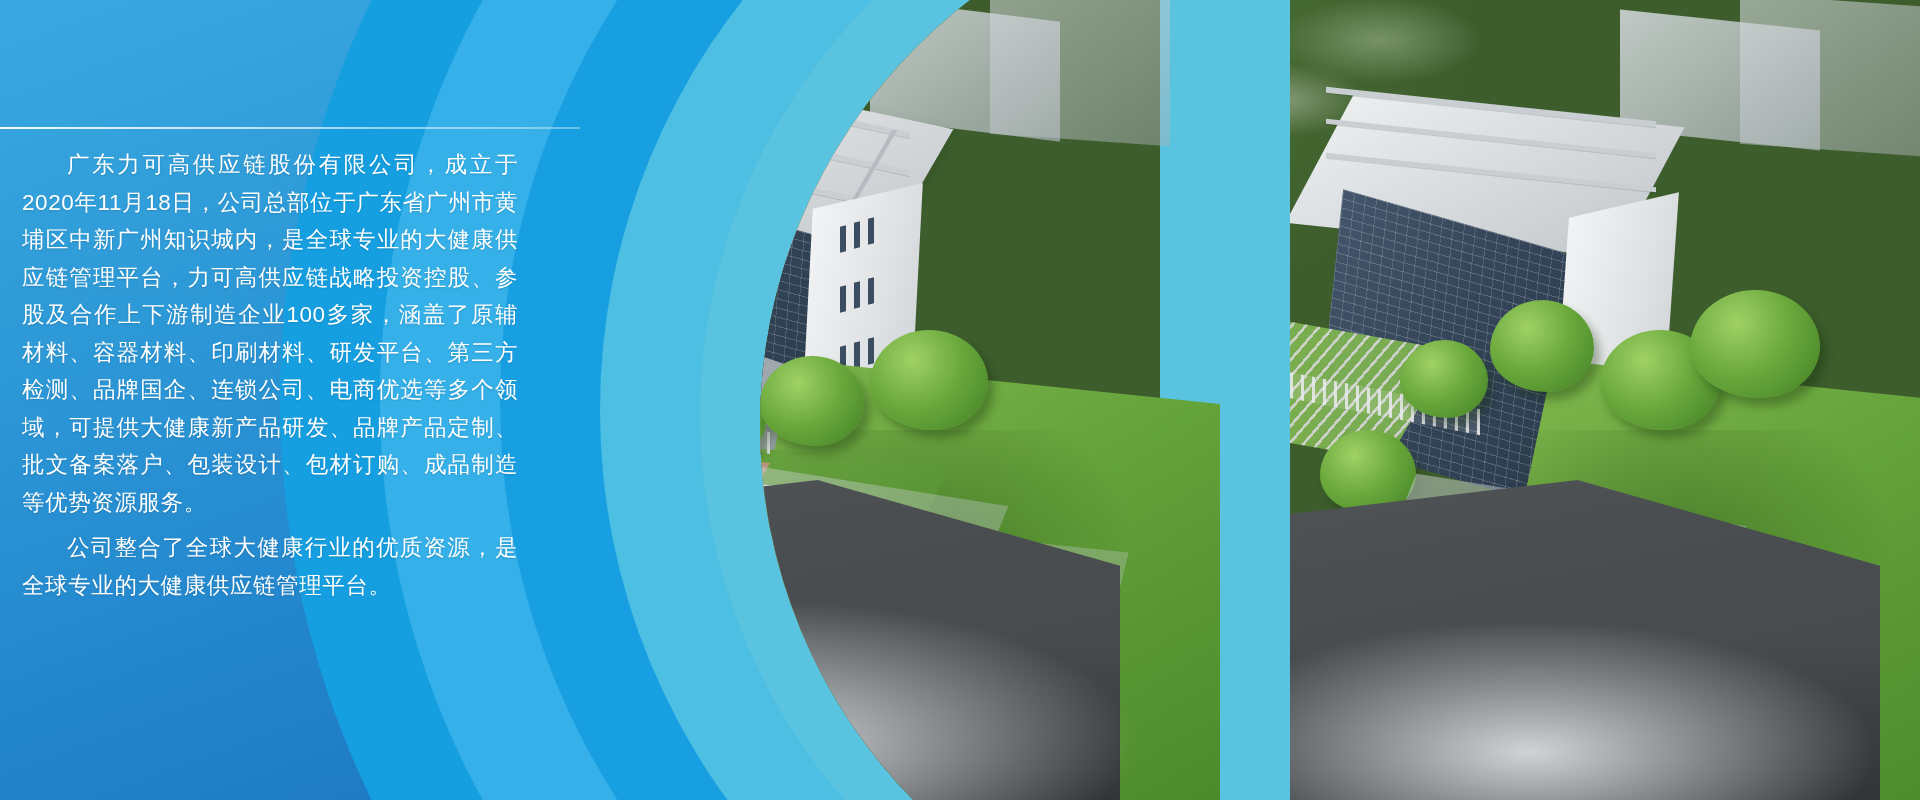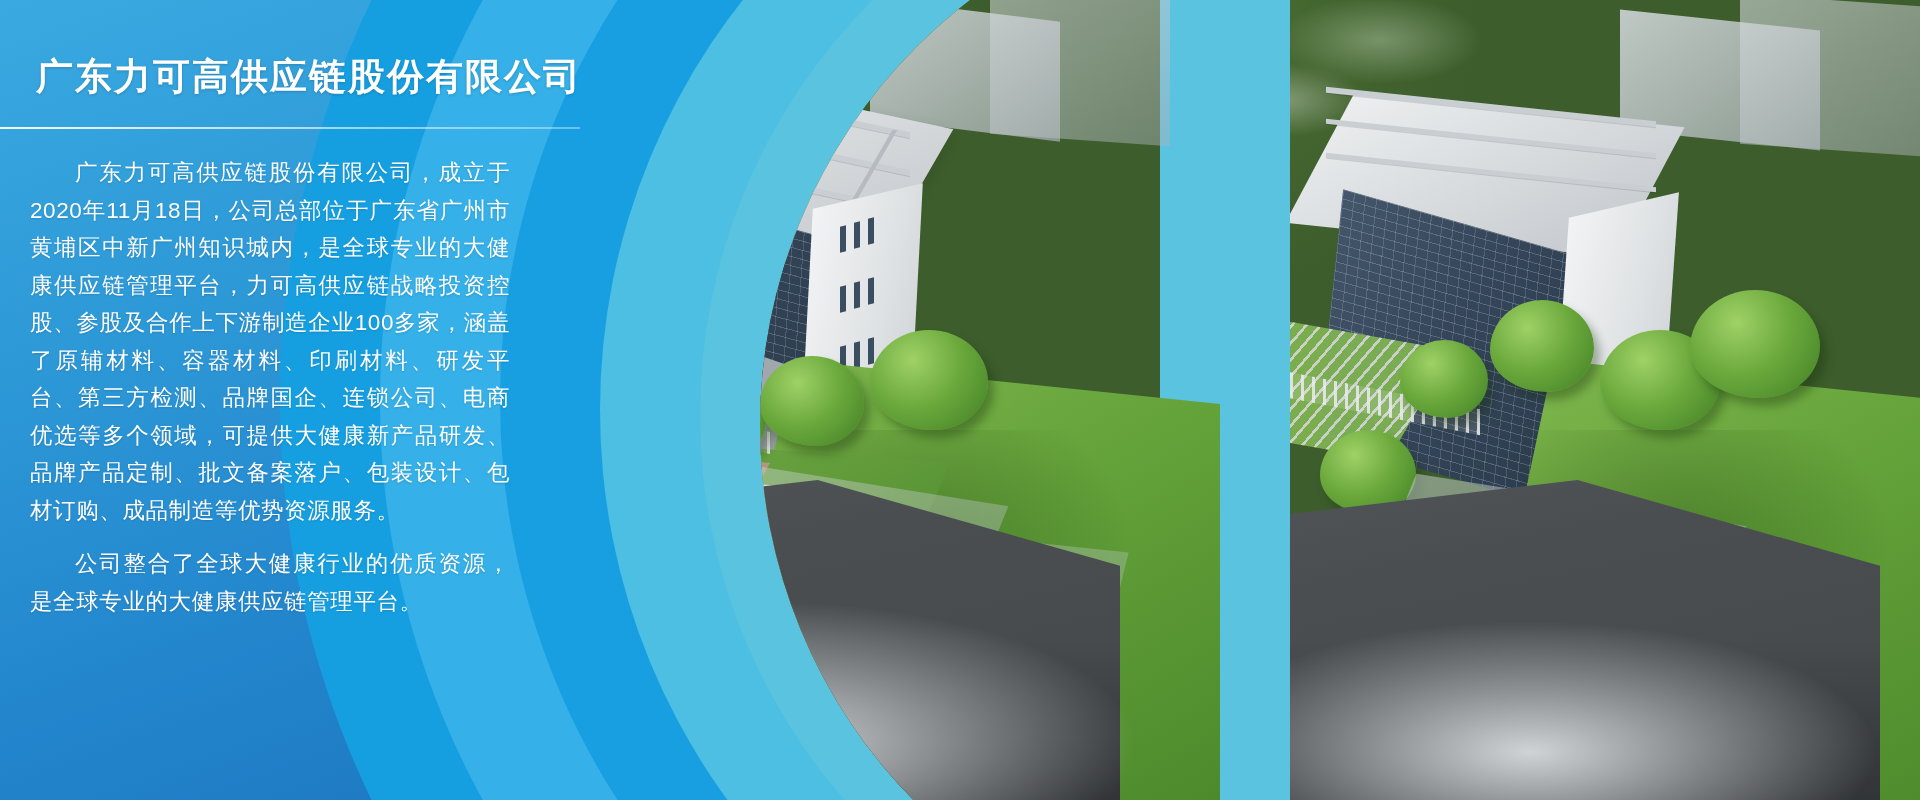--- a/index.html
+++ b/index.html
@@ -167,21 +167,21 @@
     position:absolute; left:0; top:127px; width:580px; height:2px;
     background:linear-gradient(to right, rgba(255,255,255,.95), rgba(255,255,255,.35));
   }
   .body-text {
     position:absolute; left:14px; top:138px; width:512px;
     color:#ffffff; font-size:22.5px; line-height:37.5px;
     letter-spacing:.6px;
     text-align:justify; text-justify:inter-character;
     text-shadow:0 1px 2px rgba(0,0,0,.14);
   }
-  .body-text p { text-indent:2em; margin:16px; }
+  .body-text p { text-indent:2em; margin:8px; }
 </style>
 </head>
 <body>
 
 <div id="stage">
 
   <div class="bg-blue"></div>
 
   <div class="arc arc-1"></div>
   <div class="arc arc-2"></div>
@@ -276,21 +276,20 @@
 
       <div class="road"></div>
 
       <div class="road-dark"></div>
       <div class="haze" style="left:380px;top:600px;width:760px;height:240px;"></div>
 
     </div>
   </div>
 
   <div class="textcol">
-    <div class="title">广东力可高供应链股份有限公司</div>
     <div class="divider"></div>
     <div class="body-text">
       <p>广东力可高供应链股份有限公司，成立于2020年11月18日，公司总部位于广东省广州市黄埔区中新广州知识城内，是全球专业的大健康供应链管理平台，力可高供应链战略投资控股、参股及合作上下游制造企业100多家，涵盖了原辅材料、容器材料、印刷材料、研发平台、第三方检测、品牌国企、连锁公司、电商优选等多个领域，可提供大健康新产品研发、品牌产品定制、批文备案落户、包装设计、包材订购、成品制造等优势资源服务。</p>
       <p>公司整合了全球大健康行业的优质资源，是全球专业的大健康供应链管理平台。</p>
     </div>
   </div>
 
 </div>
 
 </body></html>

